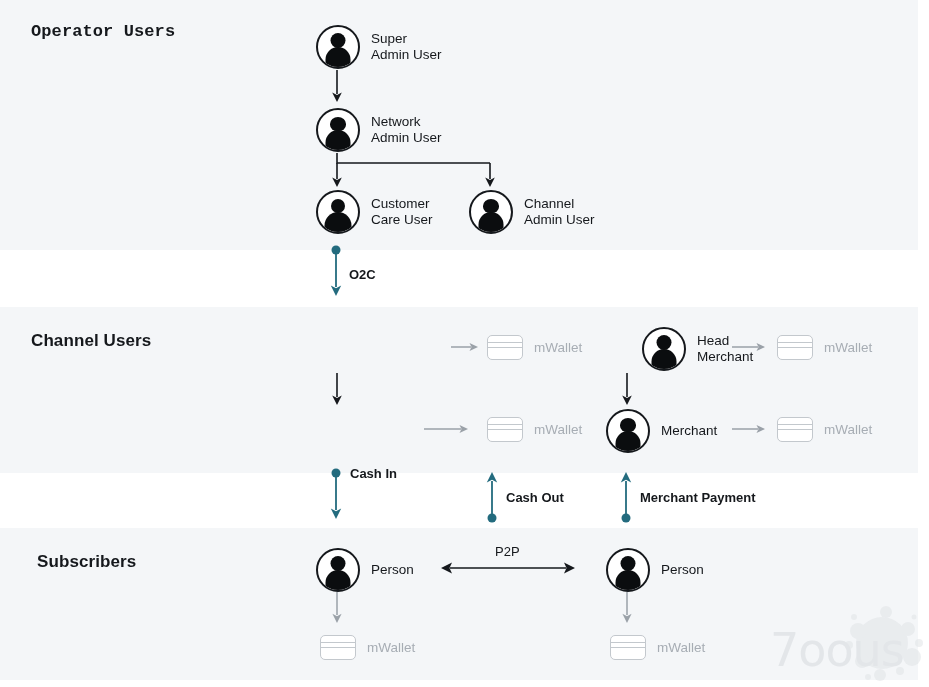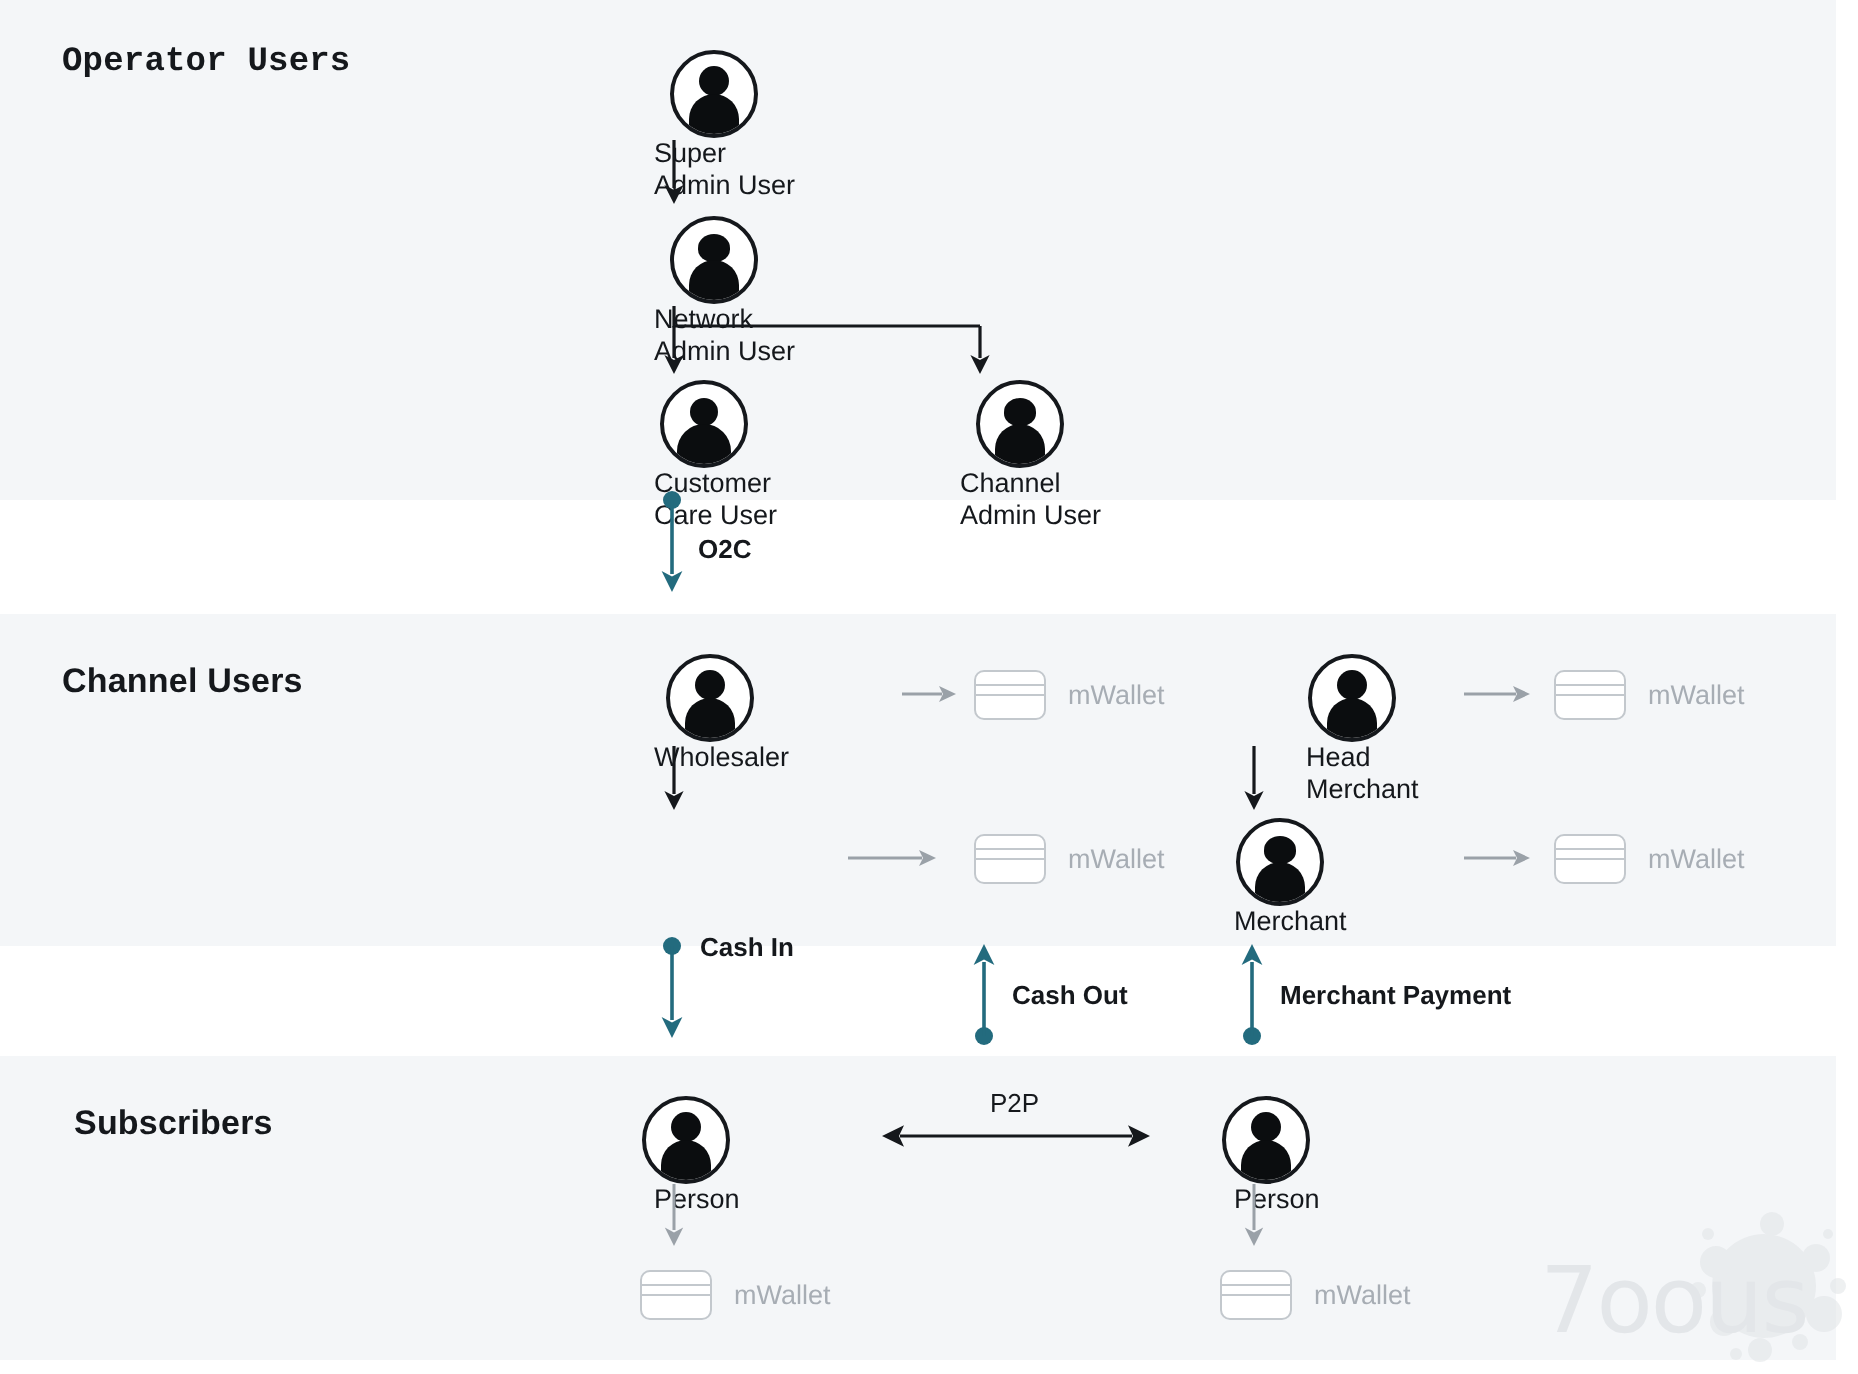--- a/index.html
+++ b/index.html
@@ -22,21 +22,21 @@
   .section-title{
     position:absolute;
     font-size:17px;
     font-weight:bold;
     color:#15181c;
     letter-spacing:.1px;
     white-space:nowrap;
   }
 
   
-  .node{position:absolute;display:flex;align-items:center;flex-direction:column;}
+  .node{position:absolute;display:flex;align-items:center;}
   .avatar{
     width:40px;height:40px;border-radius:50%;
     border:2px solid #15181c;
     background:#ffffff;
     position:relative;
     flex:0 0 auto;
     overflow:hidden;
   }
   .avatar .head{
     position:absolute;left:50%;top:6px;
@@ -189,27 +189,20 @@
 
   <div class="conn" style="left:322px;top:245px;">
     <svg width="30" height="52" viewBox="0 0 30 52">
       <circle cx="14" cy="5" r="4.5" fill="#236b7e"></circle>
       <line x1="14" y1="5" x2="14" y2="42" stroke="#236b7e" stroke-width="1.8"></line>
       <path d="M14 51 L8.8 40.5 L14 43.2 L19.2 40.5 Z" fill="#236b7e"></path>
     </svg>
   </div>
   <div class="flow-label" style="left:349px;top:267px;">O2C</div>
 
-  <div class="node" style="left:316px;top:327px;">
-    <div class="avatar">
-      <div class="head"></div>
-        <div class="body"></div>
-    </div>
-    <div class="node-label">Wholesaler</div>
-  </div>
   <div class="conn" style="left:451px;top:338px;">
     <svg width="28" height="18" viewBox="0 0 28 18">
       <line x1="0" y1="9" x2="20" y2="9" stroke="#9aa1a8" stroke-width="1.5"></line>
       <path d="M27 9 L18.5 5 L20.5 9 L18.5 13 Z" fill="#9aa1a8"></path>
     </svg>
   </div>
   <div class="wallet" style="left:487px;top:335px;">
     <div class="card">
       <div class="stripe s1"></div>
         <div class="stripe s2"></div>

